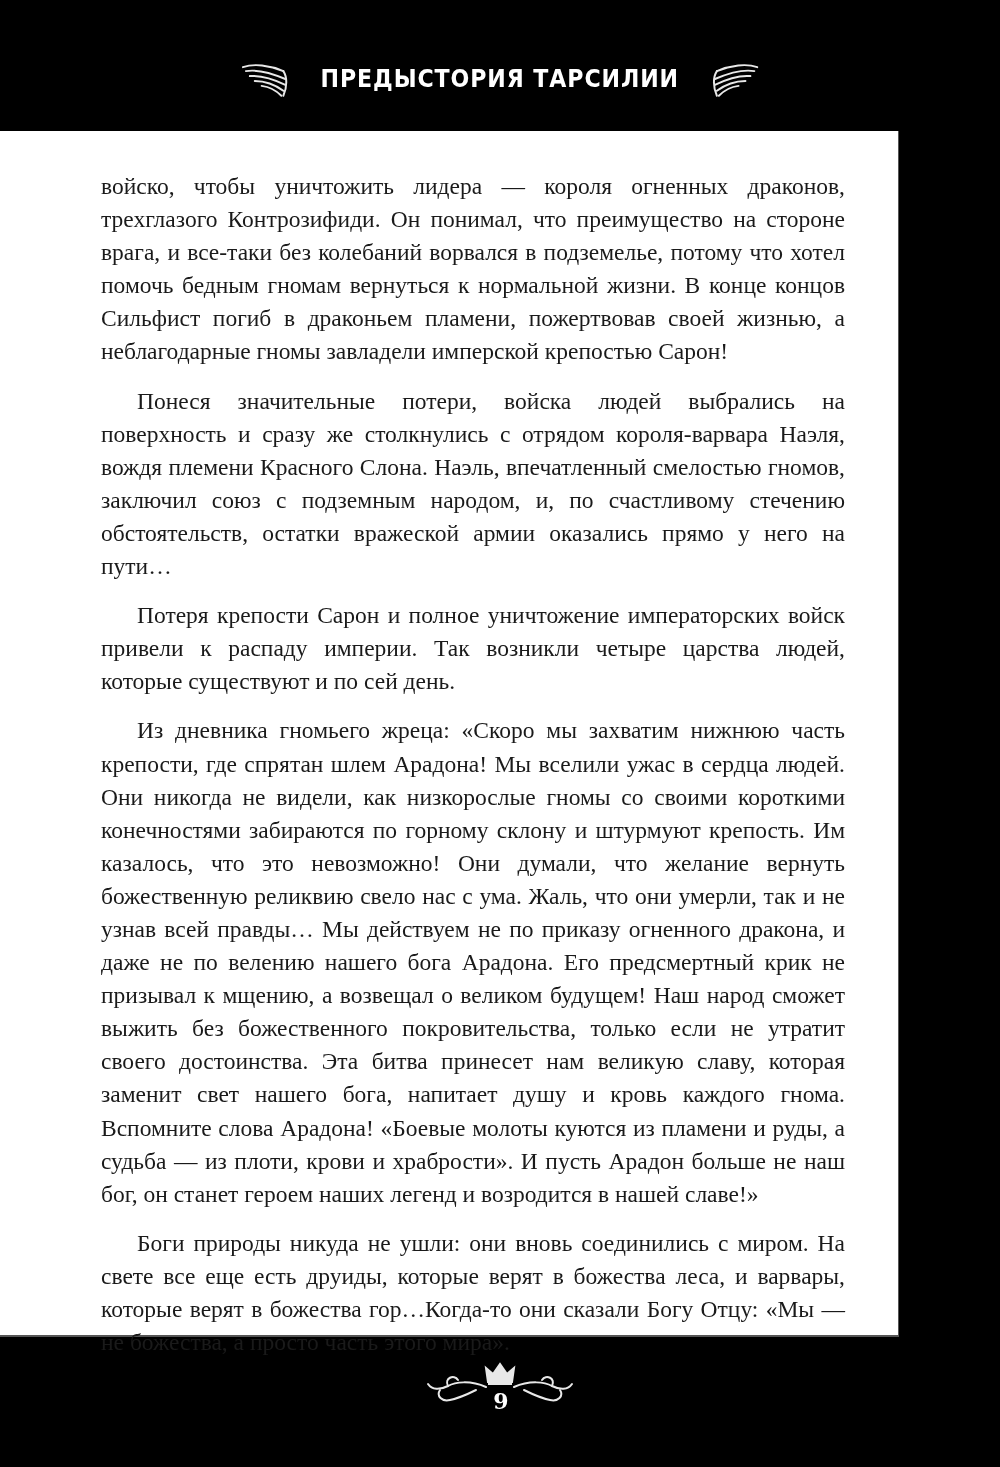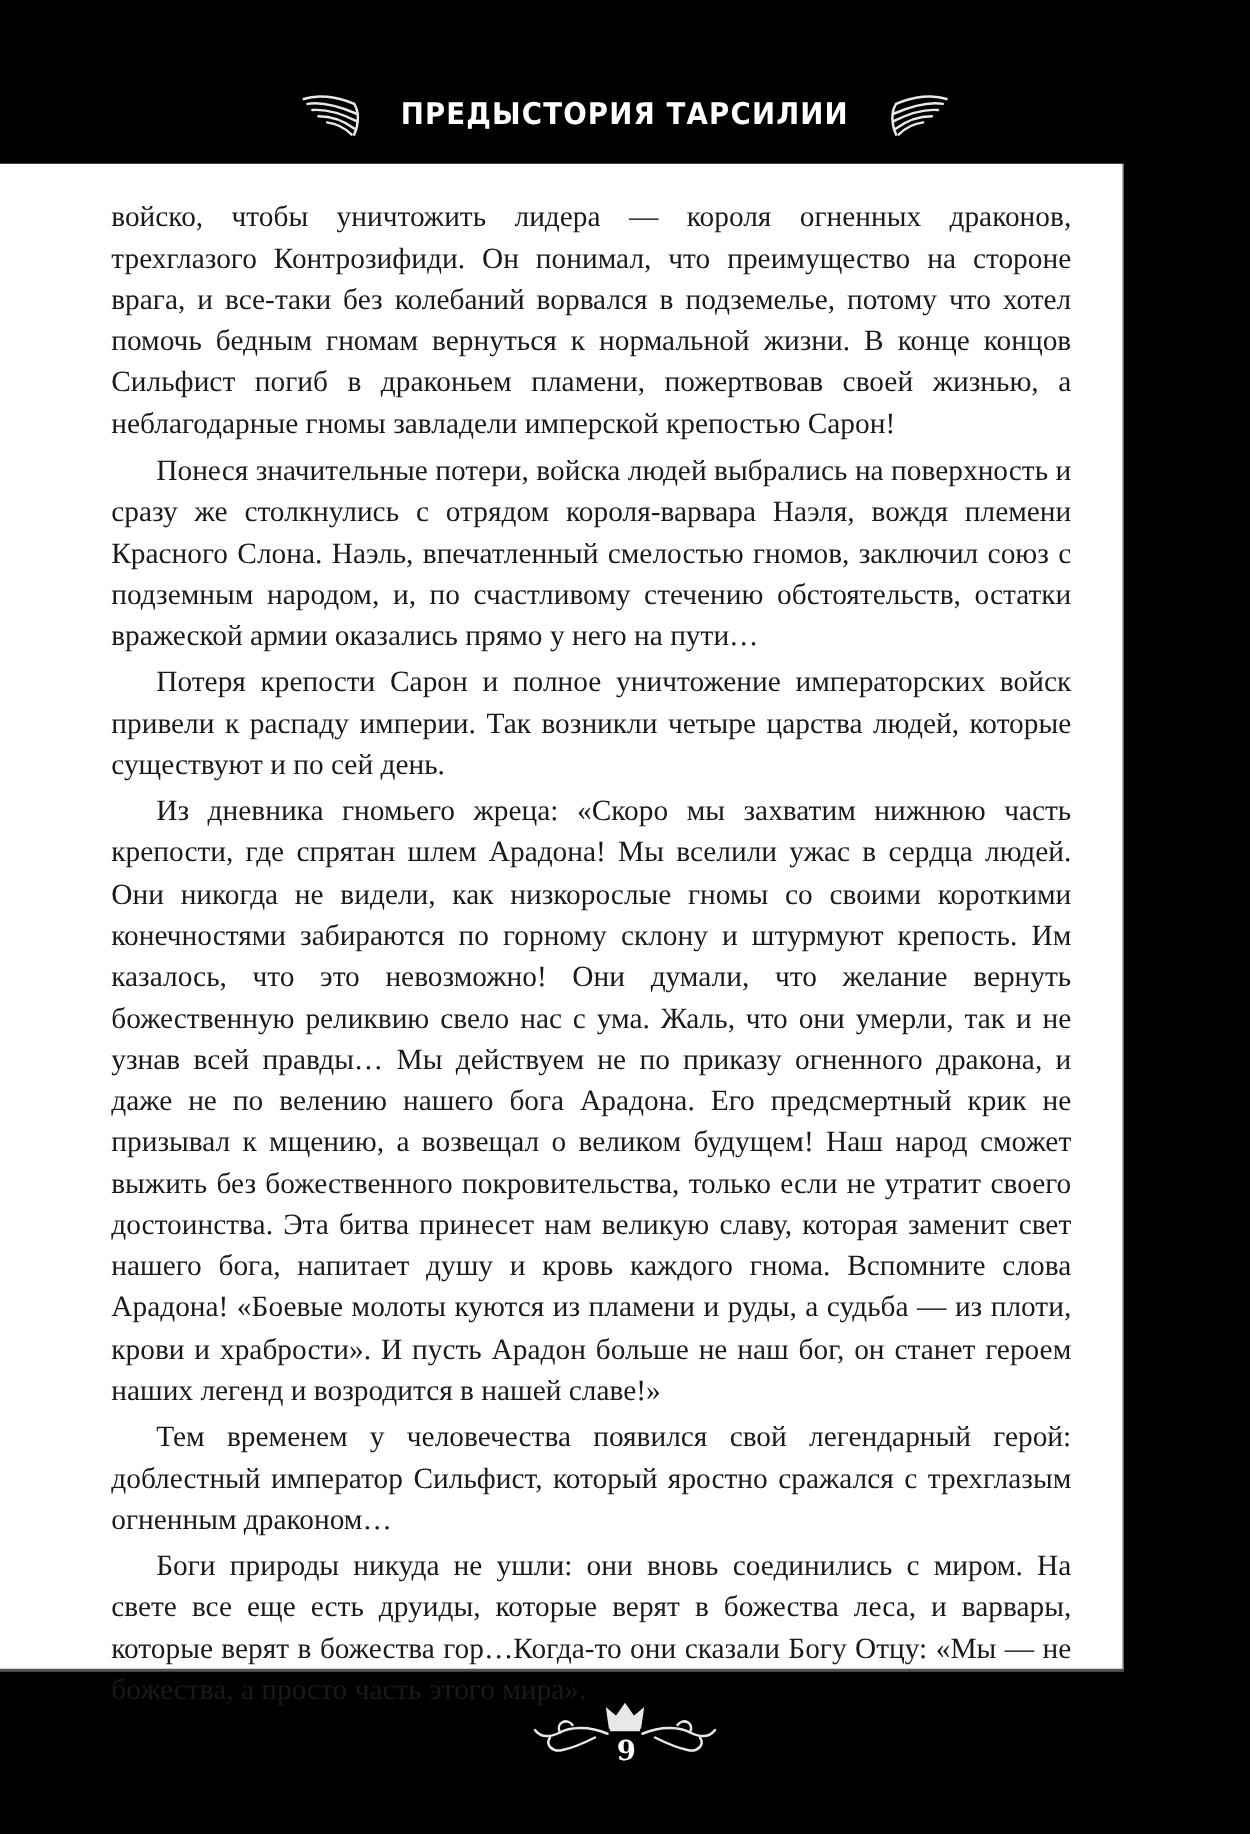--- a/index.html
+++ b/index.html
@@ -1,23 +1,23 @@
 <!DOCTYPE html>
 <html><head>
 <meta charset="utf-8">
 <style>
   html, body { margin: 0; padding: 0; }
   body { width: 1000px; height: 1467px; background: #000; position: relative; overflow: hidden; }
   .header { position: absolute; left: 0; top: 0; width: 1000px; height: 131px; background: #000; }
-  .header-inner { position: absolute; left: 240px; top: 68px; width: 520px; height: 46px; display: flex; align-items: center; justify-content: center; gap: 14px; }
+  .header-inner { position: absolute; left: 240px; top: 56px; width: 520px; height: 46px; display: flex; align-items: center; justify-content: center; gap: 14px; }
   .title { color: #fff; font-family: "DejaVu Sans", sans-serif; font-weight: bold; font-size: 24px; letter-spacing: 1px; white-space: nowrap; transform: scaleX(0.92); }
   .wing { width: 52px; height: 40px; }
   .panel { position: absolute; left: 0; top: 131px; width: 898px; height: 1204px; background: #fff; border-right: 1px solid #555; border-bottom: 2px solid #555; }
   .text { position: absolute; left: 85px; top: 154px; width: 776px; font-family: "Liberation Serif", serif; font-size: 23.5px; line-height: 33.1px; color: #1a1a1a; }
-  .text p { margin: 4px; text-align: justify; text-align-last: left; }
+  .text p { margin: 16px; text-align: justify; text-align-last: left; }
   .text p.ind { text-indent: 36px; }
   .footer { position: absolute; left: 410px; top: 1360px; width: 180px; height: 80px; }
   .page-num { position: absolute; left: 80px; top: 28px; width: 22px; text-align: center; color: #fff; font-family: "DejaVu Serif", serif; font-weight: bold; font-size: 22px; }
 </style>
 </head>
 <body>
 
 <div class="header">
   <div class="header-inner">
     <svg class="wing" viewBox="0 0 52 40">
@@ -44,21 +44,20 @@
   </div>
 </div>
 
 <div class="panel"></div>
 
 <div class="text">
   <p>войско, чтобы уничтожить лидера — короля огненных драконов, трехглазого Контрозифиди. Он понимал, что преимущество на стороне врага, и все-таки без колебаний ворвался в подземелье, потому что хотел помочь бедным гномам вернуться к нормальной жизни. В конце концов Сильфист погиб в драконьем пламени, пожертвовав своей жизнью, а неблагодарные гномы завладели имперской крепостью Сарон!</p>
   <p class="ind">Понеся значительные потери, войска людей выбрались на поверхность и сразу же столкнулись с отрядом короля-варвара Наэля, вождя племени Красного Слона. Наэль, впечатленный смелостью гномов, заключил союз с подземным народом, и, по счастливому стечению обстоятельств, остатки вражеской армии оказались прямо у него на пути…</p>
   <p class="ind">Потеря крепости Сарон и полное уничтожение императорских войск привели к распаду империи. Так возникли четыре царства людей, которые существуют и по сей день.</p>
   <p class="ind">Из дневника гномьего жреца: «Скоро мы захватим нижнюю часть крепости, где спрятан шлем Арадона! Мы вселили ужас в сердца людей. Они никогда не видели, как низкорослые гномы со своими короткими конечностями забираются по горному склону и штурмуют крепость. Им казалось, что это невозможно! Они думали, что желание вернуть божественную реликвию свело нас с ума. Жаль, что они умерли, так и не узнав всей правды… Мы действуем не по приказу огненного дракона, и даже не по велению нашего бога Арадона. Его предсмертный крик не призывал к мщению, а возвещал о великом будущем! Наш народ сможет выжить без божественного покровительства, только если не утратит своего достоинства. Эта битва принесет нам великую славу, которая заменит свет нашего бога, напитает душу и кровь каждого гнома. Вспомните слова Арадона! «Боевые молоты куются из пламени и руды, а судьба — из плоти, крови и храбрости». И пусть Арадон больше не наш бог, он станет героем наших легенд и возродится в нашей славе!»</p>
-  <p class="ind">Тем временем у человечества появился свой легендарный герой: доблестный император Сильфист, который яростно сражался с трехглазым огненным драконом…</p>
   <p class="ind">Боги природы никуда не ушли: они вновь соединились с миром. На свете все еще есть друиды, которые верят в божества леса, и варвары, которые верят в божества гор…Когда-то они сказали Богу Отцу: «Мы — не божества, а просто часть этого мира».</p>
 
 </div>
 
 <div class="footer">
   <svg width="180" height="60" viewBox="0 0 180 60" style="position:absolute;left:0;top:0">
     <g fill="none" stroke="#e8e8e8" stroke-width="2" stroke-linecap="round">
       <path d="M78 22 L76 8 L83 14 L90 4 L97 14 L104 8 L102 22 Z" fill="#e8e8e8"></path>
       <rect x="78" y="22" width="24" height="3" fill="#e8e8e8" stroke="none"></rect>
       <path d="M76 27 C60 20 45 22 38 26 C30 30 22 30 18 24"></path>

